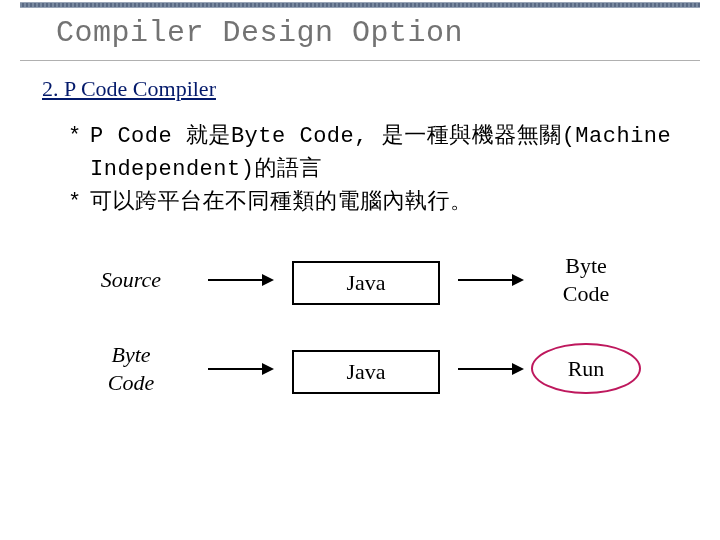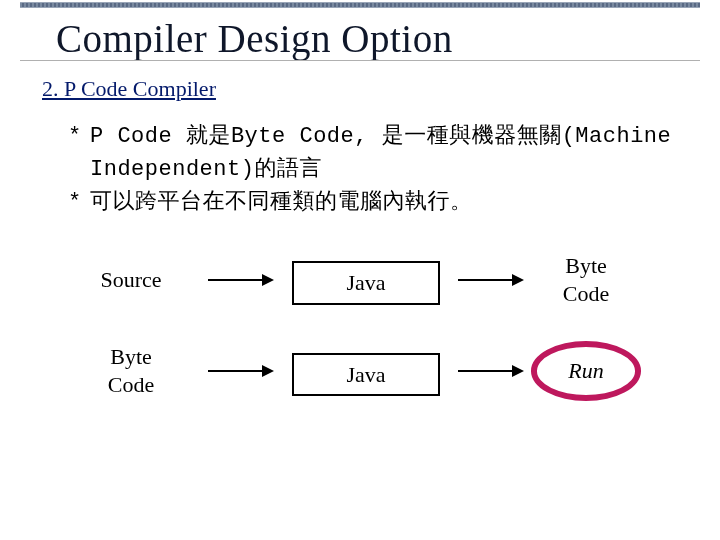--- a/index.html
+++ b/index.html
@@ -22,23 +22,23 @@
       #7a8aa0 0px, #7a8aa0 2px,
       #5a6a85 2px, #5a6a85 4px
     );
     border-top: 1px solid #9aa6b8;
     border-bottom: 1px solid #9aa6b8;
   }
   .slide-title {
     position: absolute;
     top: 16px;
     left: 56px;
-    font-family: Liberation Serif, serif;
-    font-size: 39px;
-    color: #0f172a;
+    font-family: Liberation Mono, monospace;
+    font-size: 30px;
+    color: #737373;
     letter-spacing: 0.5px;
   }
   .hairline {
     position: absolute;
     top: 60px;
     left: 20px;
     right: 20px;
     height: 1px;
     background: #b0b0b0;
   }
@@ -91,38 +91,37 @@
     text-align: center;
     line-height: 1.25;
   }
   .box {
     border: 2px solid #000;
     padding: 6px 14px;
     min-width: 148px;
     margin-top: 7px;
   }
   .ellipse {
-    border: 6px solid #be185d;
+    border: 2px solid #be185d;
     border-radius: 50%;
     padding: 10px 18px;
     min-width: 110px;
-    font-style: italic;
   }
   .plain {
     min-width: 100px;
   }
   .arrow {
     flex: 0 0 70px;
     display: flex;
     align-items: center;
     justify-content: center;
   }
   .arrow svg { display: block; }
   
-  .col1 { width: 150px; display:flex; justify-content:center; }
+  .col1 { width: 150px; display:flex; justify-content:center;font-style:italic; }
   .col2 { width: 180px; display:flex; justify-content:center; }
   .col3 { width: 120px; display:flex; justify-content:center; }
 </style>
 </head>
 <body>
 
 <div class="top-border"></div>
 
 <div class="slide-title">Compiler Design Option</div>
 

